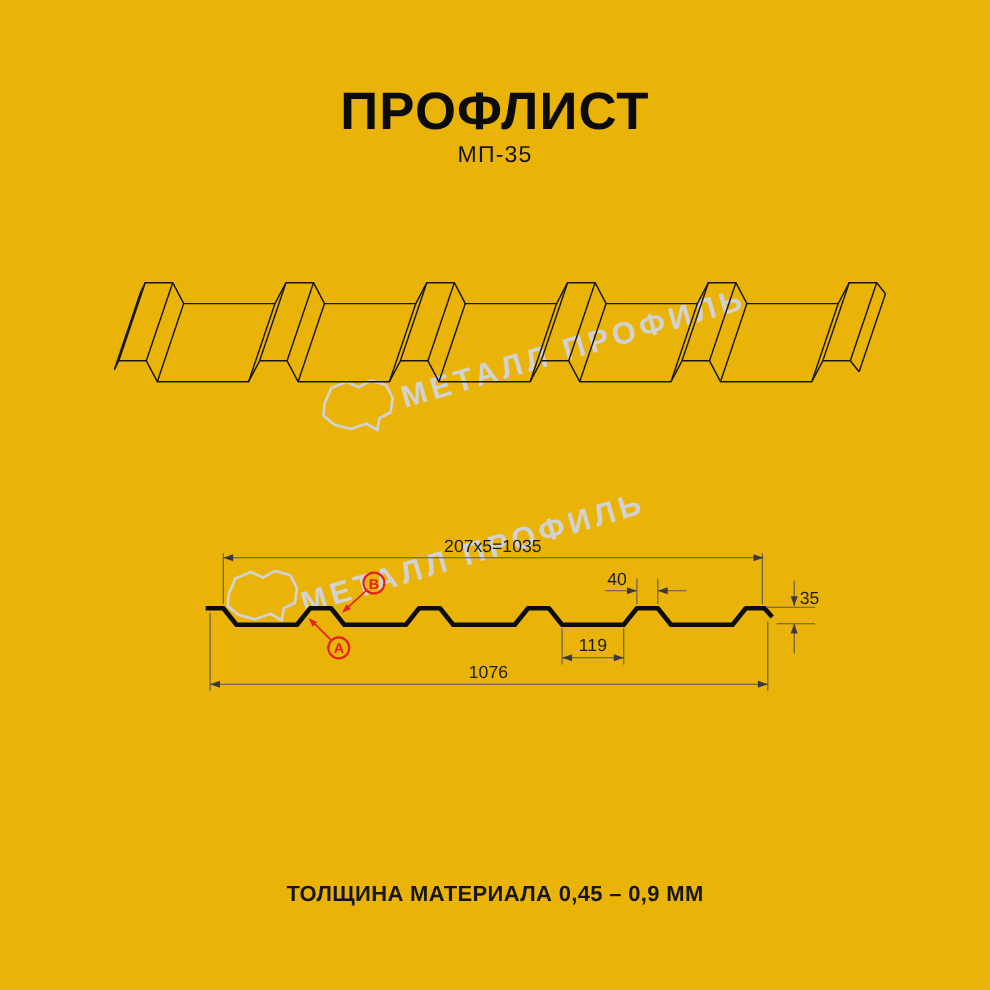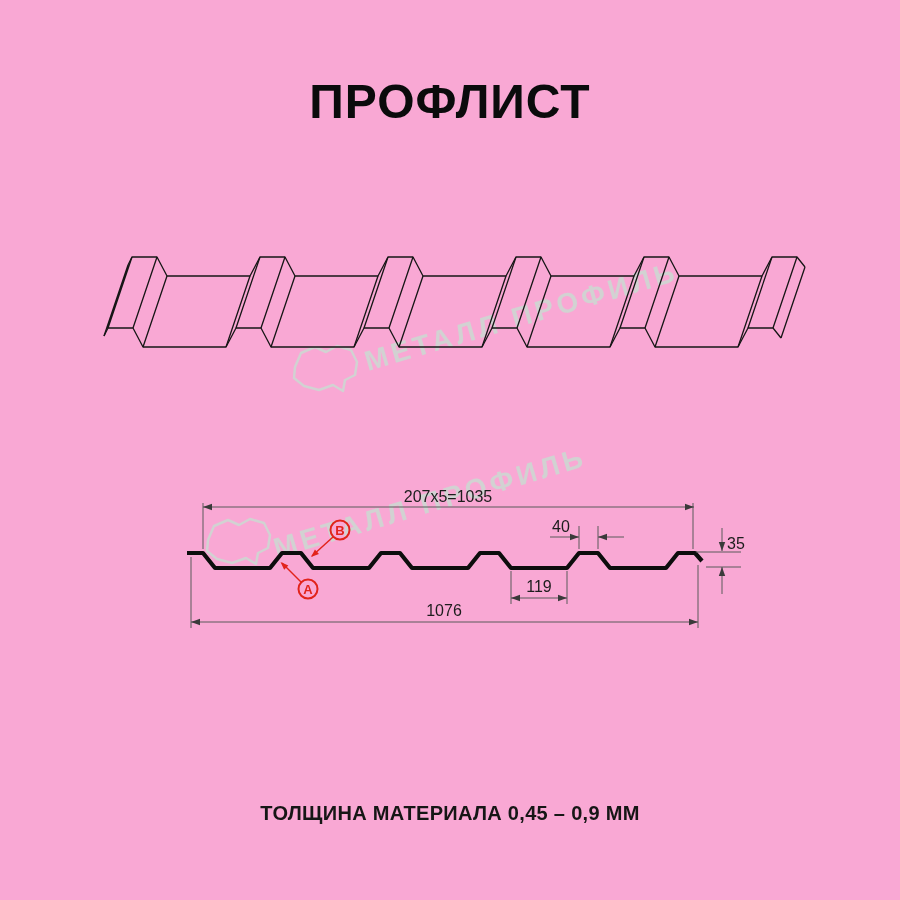--- a/index.html
+++ b/index.html
@@ -1,17 +1,17 @@
 <!DOCTYPE html>
 <html><head>
 <meta charset="utf-8">
 <style>
   html,body{margin:0;padding:0;background:#fff;}
   .page{
-    position:relative;width:900px;height:900px;background:#f9a8d4;
+    position:relative;width:900px;height:900px;background:#eab308;
     font-family:"Liberation Sans",sans-serif;overflow:hidden;
   }
   .title{
     position:absolute;top:74px;left:0;width:900px;text-align:center;
     font-size:48px;font-weight:800;letter-spacing:1px;color:#0b0b0c;
   }
   .subtitle{
     position:absolute;top:129px;left:0;width:900px;text-align:center;
     font-size:21px;font-weight:500;letter-spacing:1px;color:#111;
   }
@@ -24,20 +24,21 @@
   .dim-text{font-size:16px;fill:#1d1d1d;}
   .wm-text{font-size:28px;font-weight:700;letter-spacing:4px;}
   .circ-letter{font-size:13px;font-weight:700;}
 </style>
 </head>
 <body>
 
 <div class="page">
 
   <div class="title">ПРОФЛИСТ</div>
+  <div class="subtitle">МП-35</div>
 
   <svg class="diagram" width="900" height="900" viewBox="0 0 900 900">
 
     <g>
       <path d="M295,367 L301,353 L315,347 L326,352 L337,346 L351,350 L357,362 L355,375 L345,380 L343,391 L333,385 L319,390 L304,386 L294,378 Z" fill="none" stroke="#d2d2d2" stroke-width="2.5" stroke-linejoin="round"></path>
       <text class="wm-text" fill="#d2d2d2" x="368" y="371" transform="rotate(-16.3 368 371)">МЕТАЛЛ ПРОФИЛЬ</text>
 
       <path d="M295,367 L301,353 L315,347 L326,352 L337,346 L351,350 L357,362 L355,375 L345,380 L343,391 L333,385 L319,390 L304,386 L294,378 Z" transform="translate(-87,173)" fill="none" stroke="#d2d2d2" stroke-width="2.5" stroke-linejoin="round"></path>
       <text class="wm-text" fill="#d2d2d2" x="277" y="558" transform="rotate(-16.6 277 558)">МЕТАЛЛ ПРОФИЛЬ</text>
     </g>

